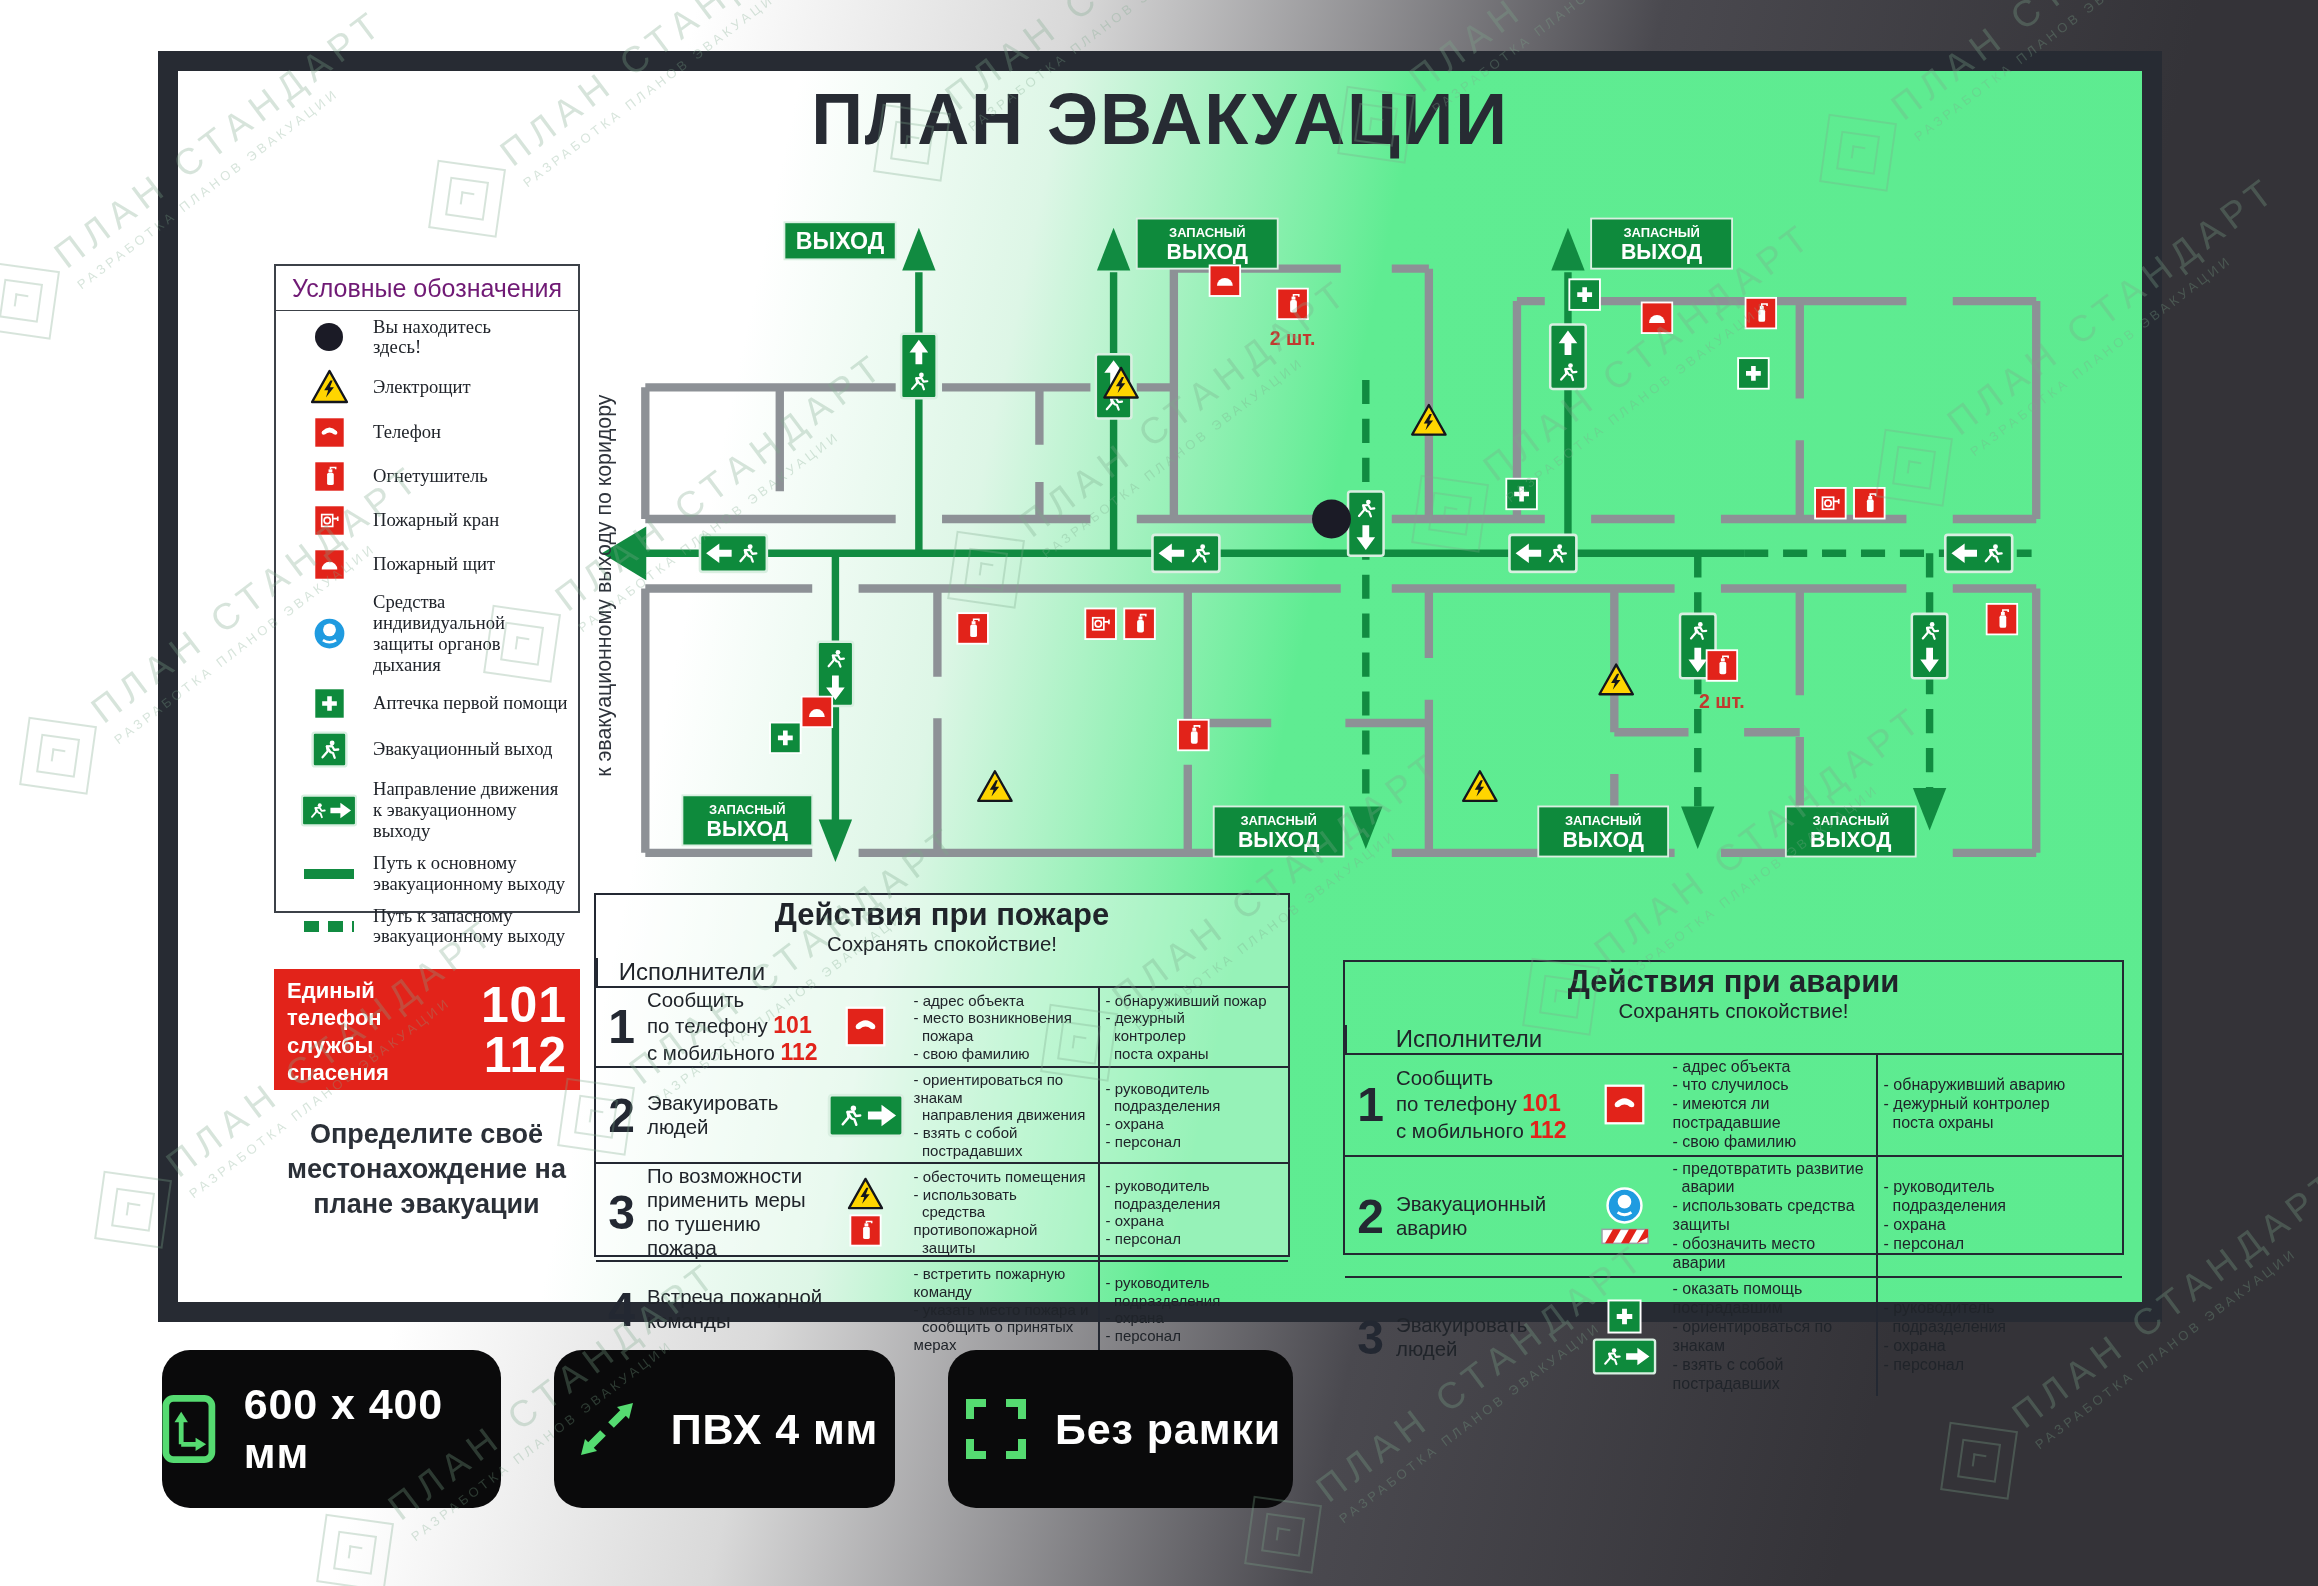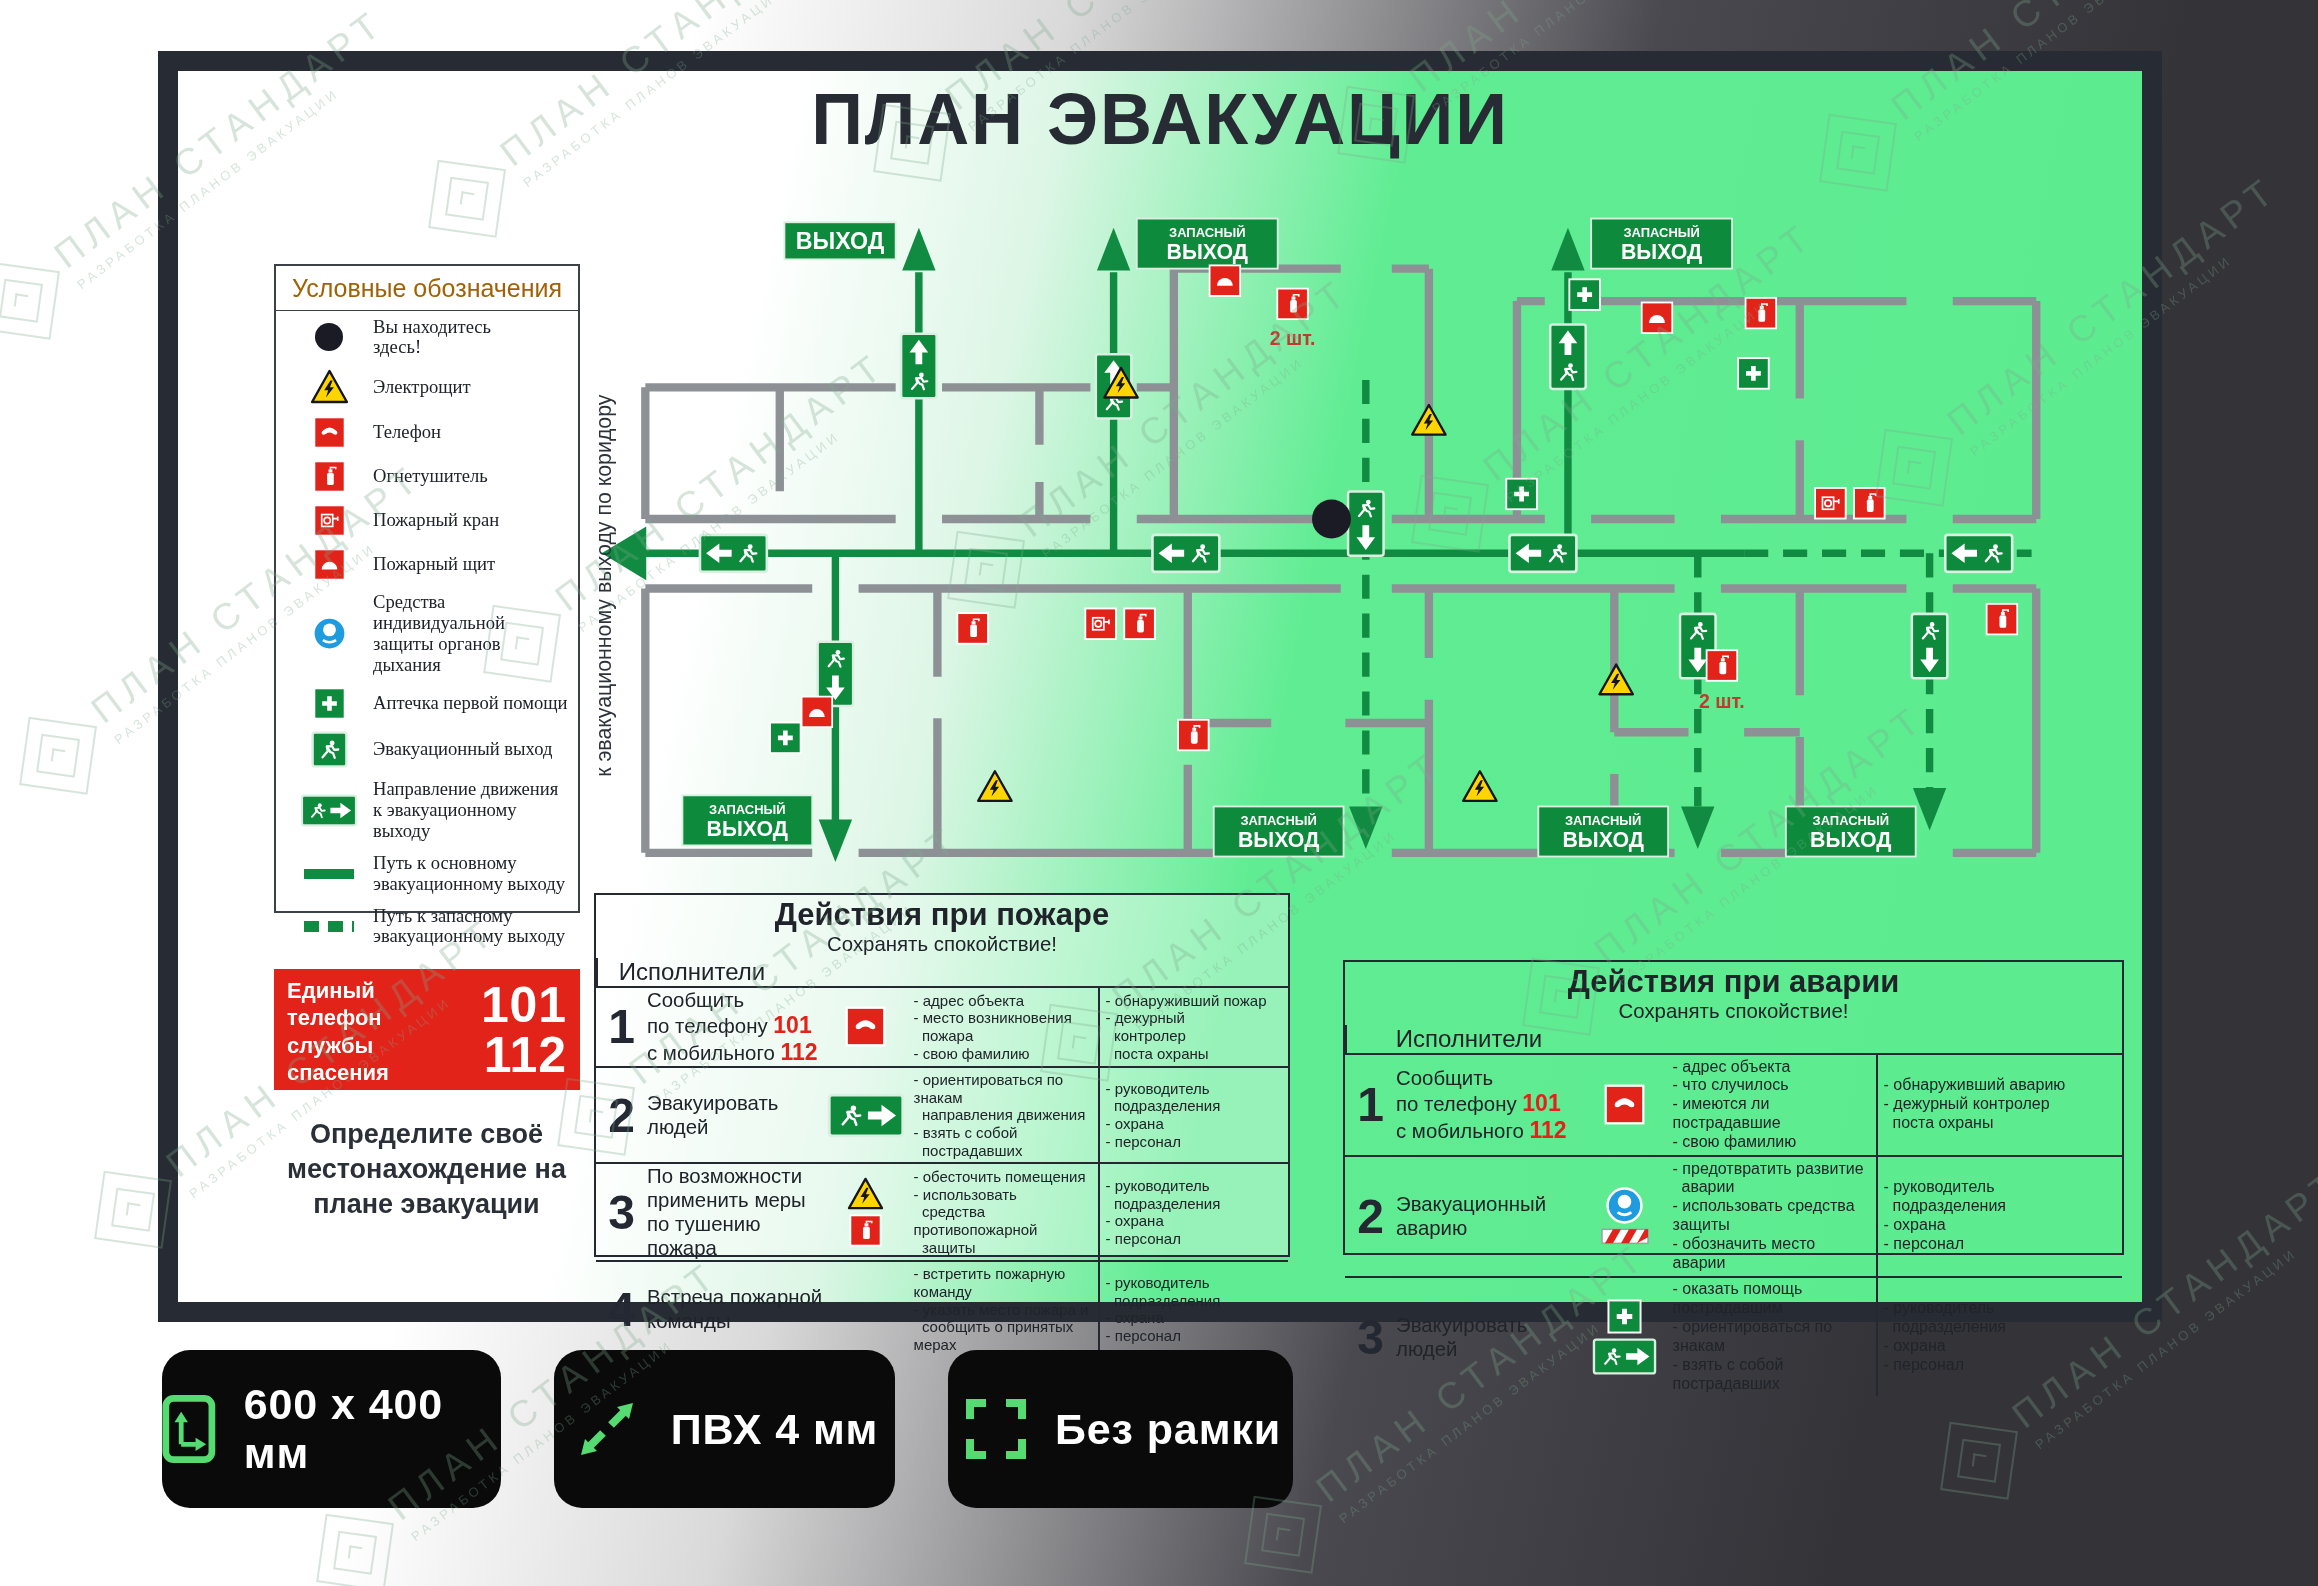--- a/index.html
+++ b/index.html
@@ -24,21 +24,21 @@
   .poster { position:absolute; left:158px; top:51px; width:2004px; height:1271px;
     border:20.4px solid #272b33;
     background:linear-gradient(102deg,#ffffff 28%,#ddf6e6 40%,#5fec92 56%,#5deb90 100%); z-index:10; }
   .poster-title { position:absolute; left:0; right:0; top:7.4px; text-align:center;
     font-size:72px; font-weight:700; letter-spacing:1.9px; color:#272b33; }
 
   
   .legend { position:absolute; left:96px; top:193px; width:306px; height:649px;
     background:#ffffff; border:2.8px solid #3c4148; }
   .legend-title { height:45px; border-bottom:1.9px solid #3c4148; display:flex;
-    align-items:center; justify-content:center; font-size:25px; color:#a16207; }
+    align-items:center; justify-content:center; font-size:25px; color:#701a75; }
   .lg-row { display:flex; align-items:center; gap:15px; padding:5.6px 9.3px 5.6px 24px;font-family:Liberation Serif, serif; }
   .lg-ic { width:58px; display:flex; align-items:center; justify-content:center; flex:0 0 auto; }
   .lg-label { font-size:18.6px; line-height:1.12; color:#20242a; white-space:pre-wrap; }
   .dot { width:28px; height:28px; border-radius:50%; background:#1b1b26; }
   .line-solid { width:50px; height:10.2px; background:#118b41; }
   .line-dash { width:50px; height:10.2px;
     background:repeating-linear-gradient(90deg,#118b41 0 15px,transparent 15px 24px); }
 
   
   .phonebox { position:absolute; left:96px; top:898px; width:306px; height:121px;

